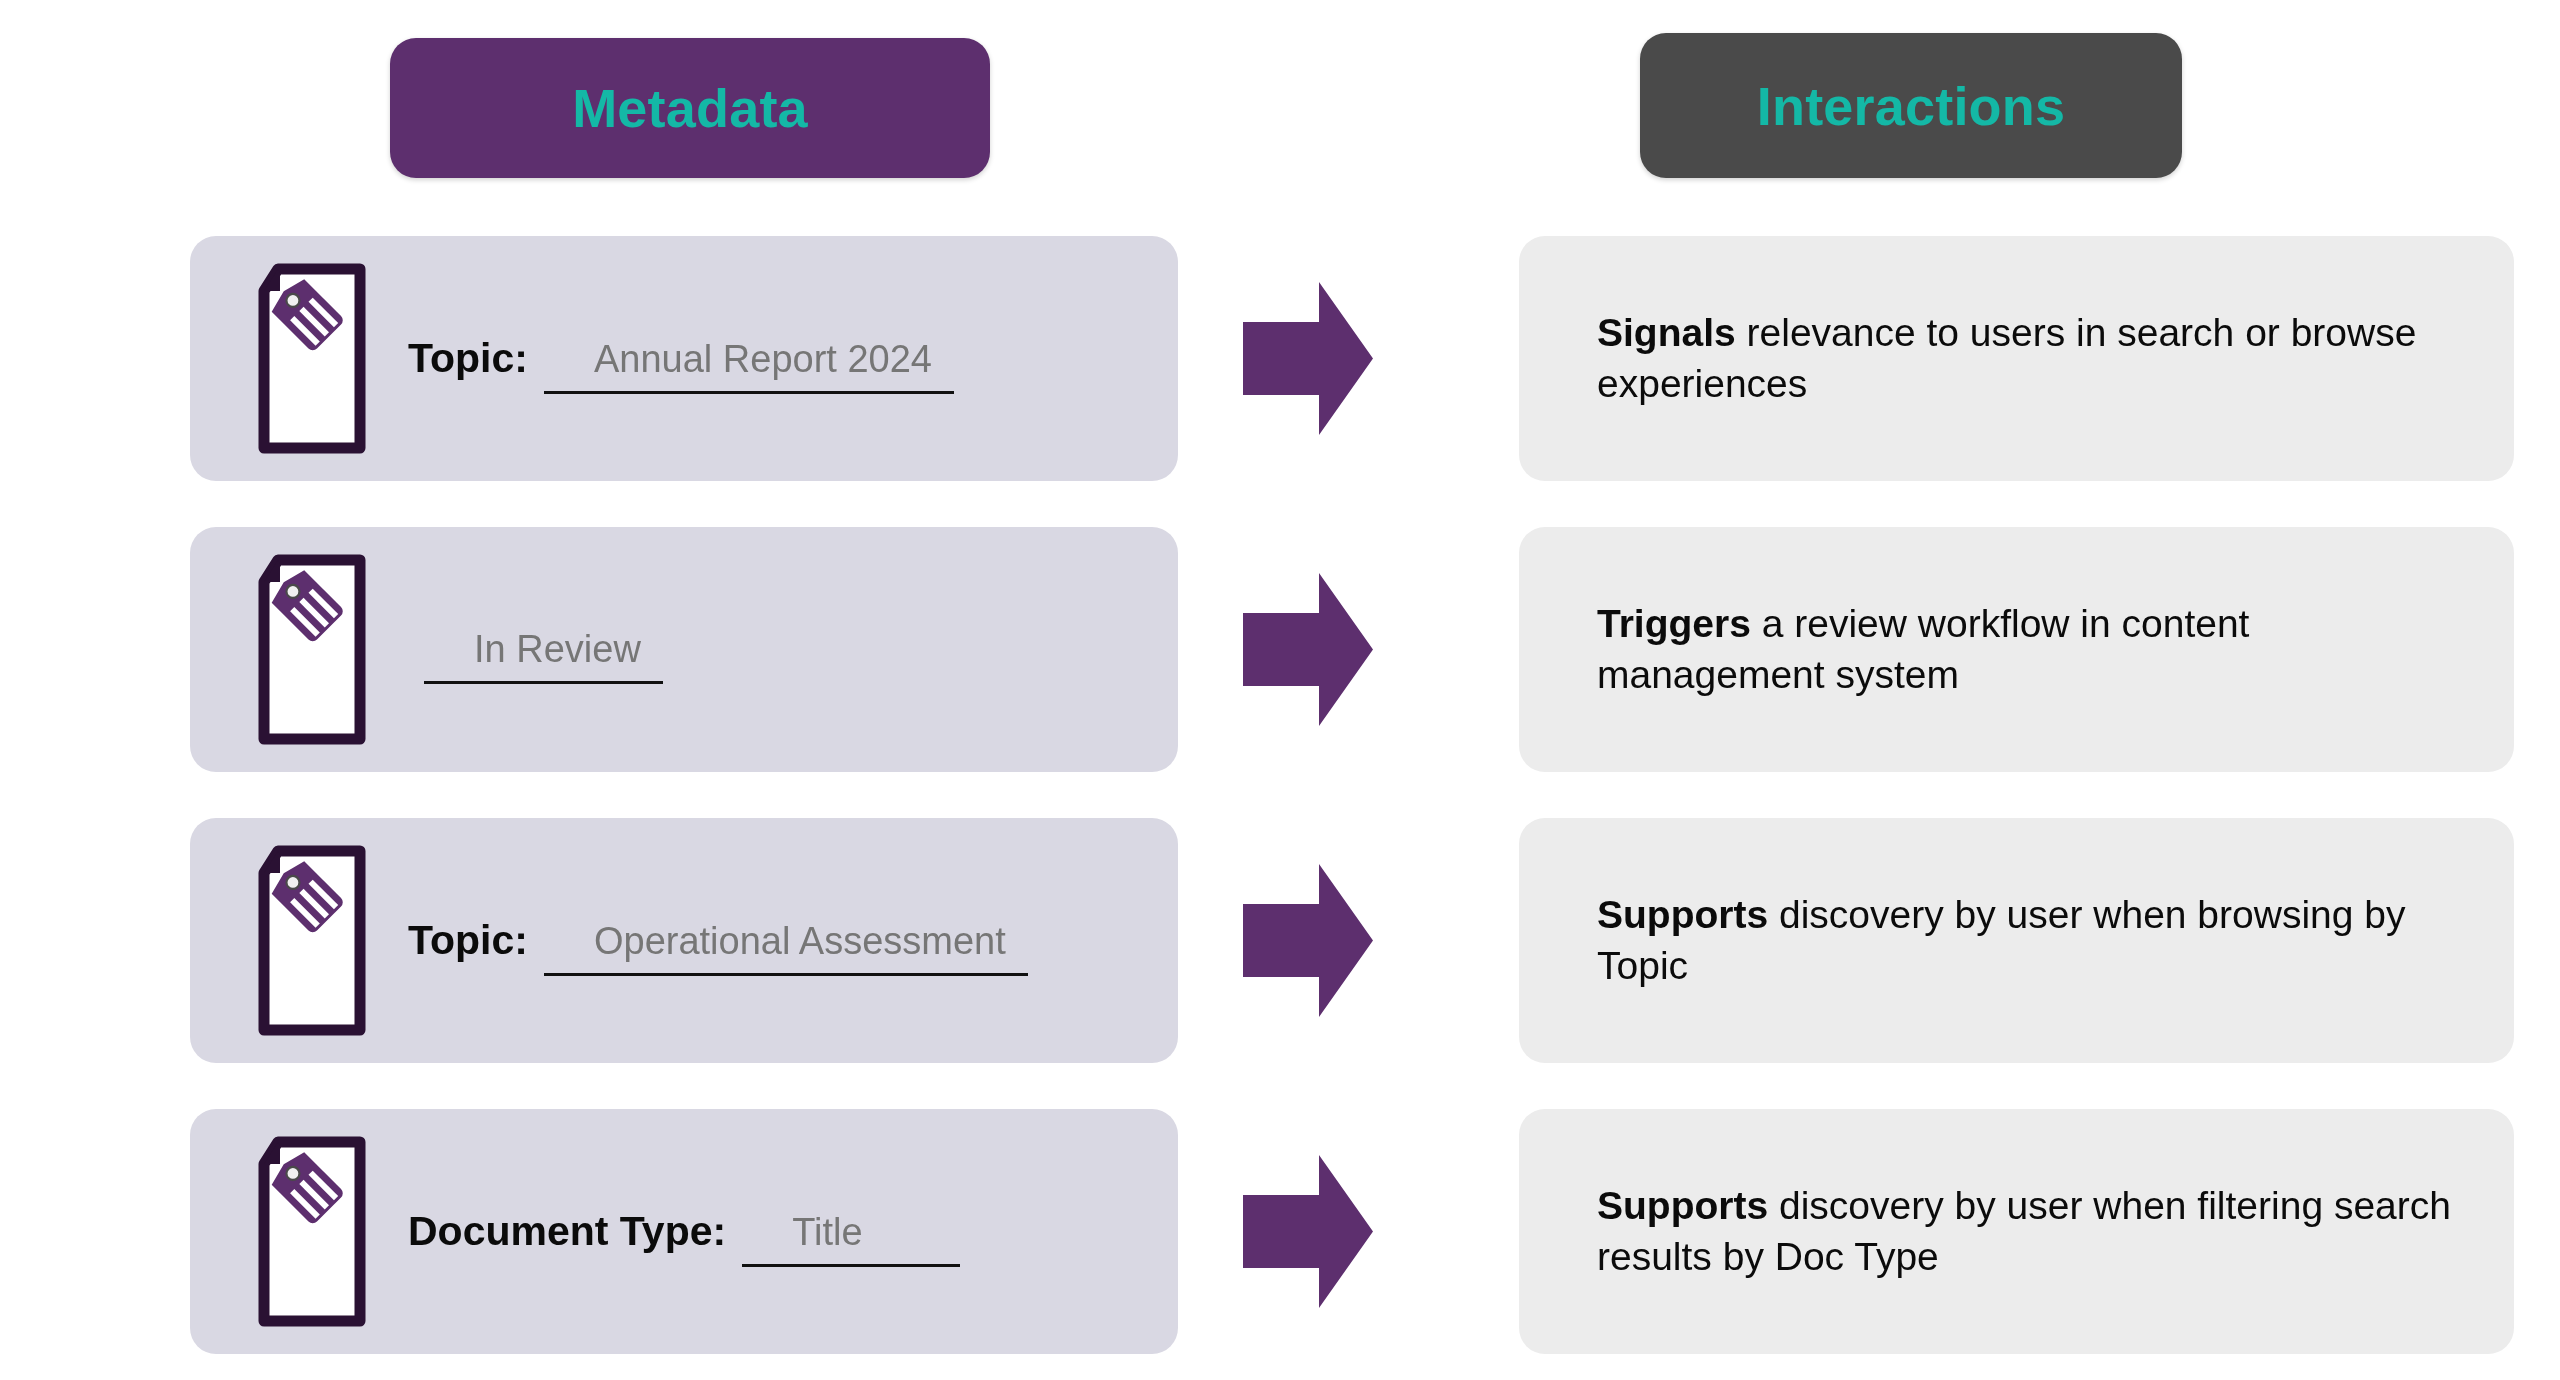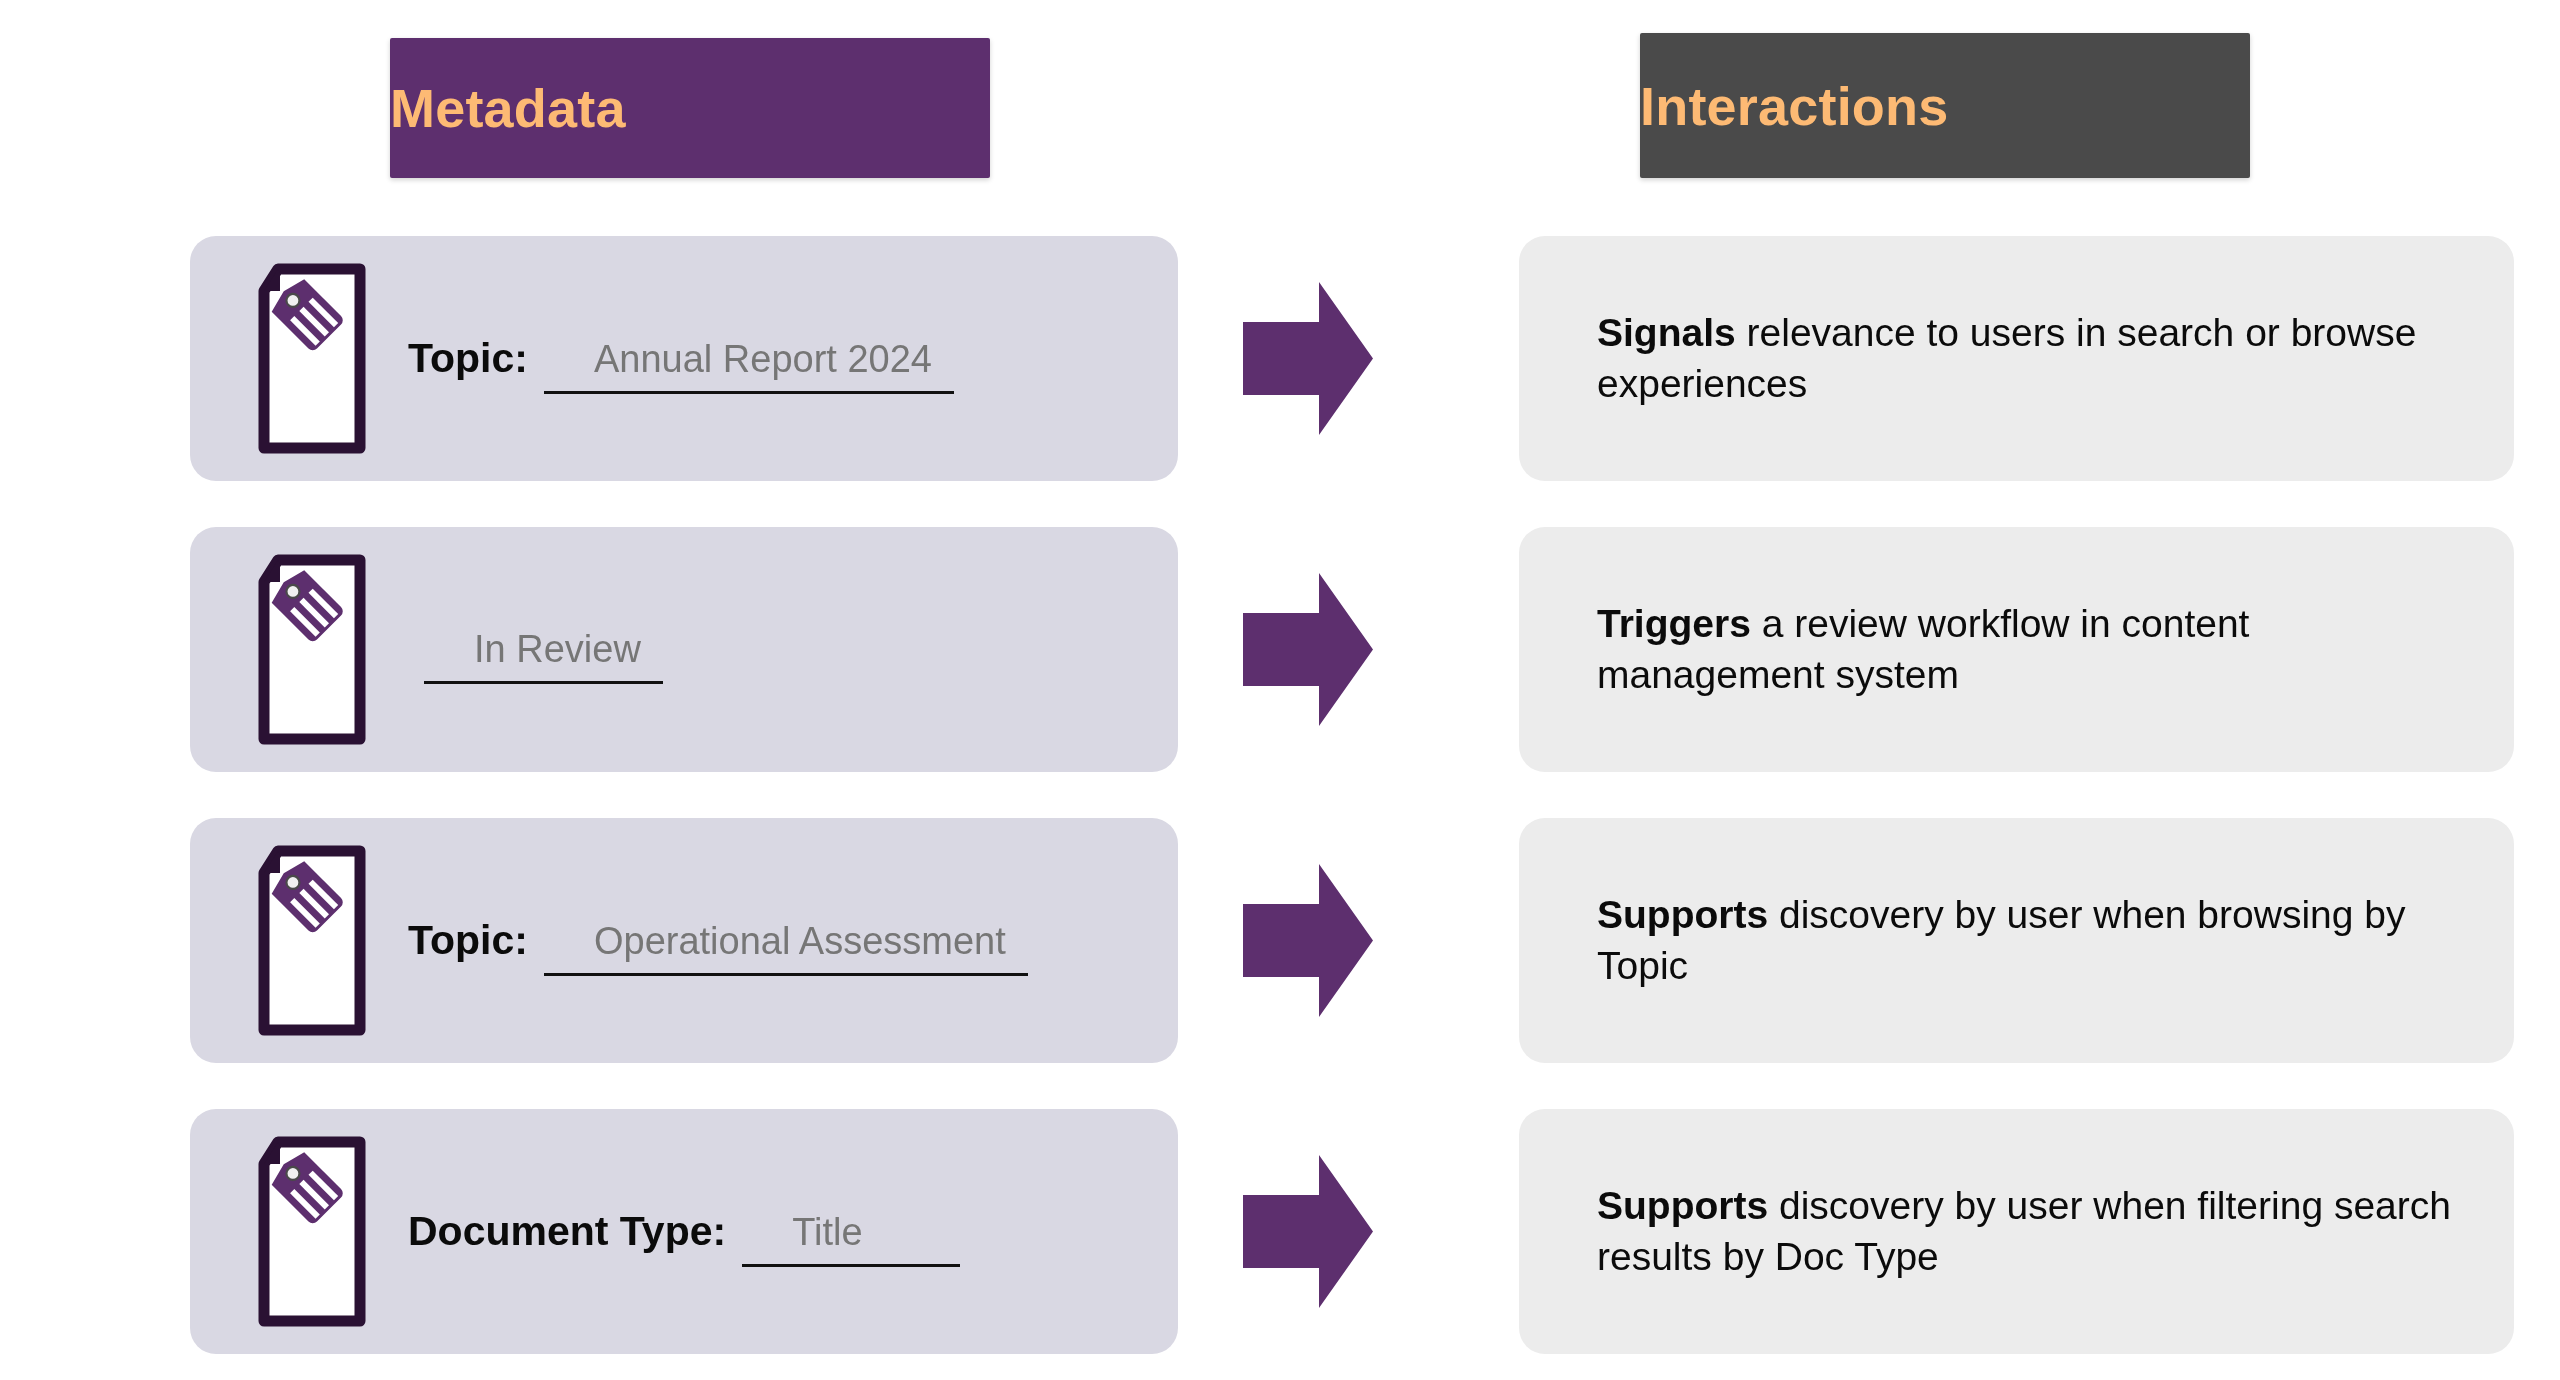--- a/index.html
+++ b/index.html
@@ -18,41 +18,41 @@
   
   .header-row {
     position: absolute;
     top: 0;
     left: 0;
     width: 2560px;
     height: 200px;
   }
   .col-header {
     position: absolute;
-    border-radius: 2px;
+    border-radius: 26px;
     display: flex;
     align-items: center;
-    justify-content: flex-start;
-    color: #fdba74;
+    justify-content: center;
+    color: #14b8a6;
     font-weight: bold;
     font-size: 54px;
     letter-spacing: 0.2px;
     box-shadow: 0 2px 5px rgba(0,0,0,0.18);
   }
   .col-header.metadata {
     left: 390px;
     top: 38px;
     width: 600px;
     height: 140px;
     background: #5d2f6e;
   }
   .col-header.interactions {
     left: 1640px;
     top: 33px;
-    width: 610px;
+    width: 542px;
     height: 145px;
     background: #4a4a4a;
   }
 
   
   .rows {
     position: absolute;
     top: 236px;
     left: 0;
     width: 2560px;

